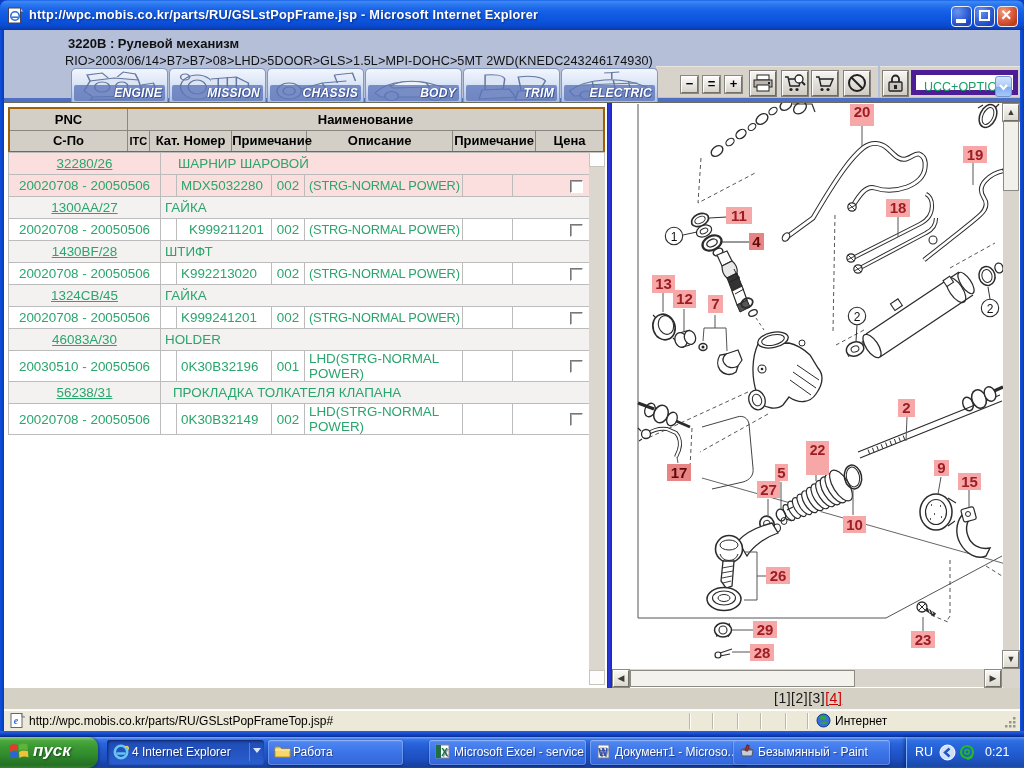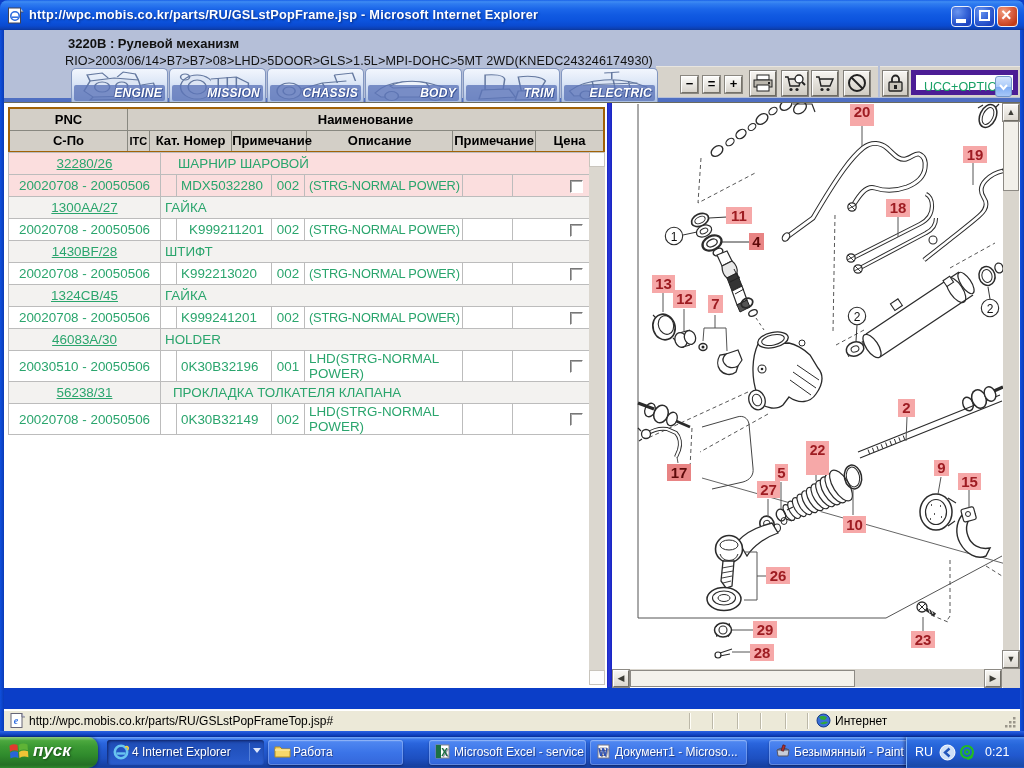--- a/index.html
+++ b/index.html
@@ -561,20 +561,23 @@
     <div class="abs" id="vtrack"></div>
     <div class="abs" id="vthumb"></div>
     <div class="abs sarrow" style="left:391px;top:548px;">▼</div>
     <div class="abs" id="htrack"></div>
     <div class="abs sarrow" style="left:1px;top:567px;">◀</div>
     <div class="abs" id="hthumb"></div>
       <div class="abs" style="left:391px;top:566px;width:17px;height:19px;background:#d9d5cd;"></div>
     <div class="abs sarrow" style="left:373px;top:567px;">▶</div>
   </div>
 
+  <div class="abs" id="graystrip">
+    <span class="abs" id="pagin">[1][2][3]<span style="color:#cc0000;text-decoration:underline;">[4]</span></span>
+  </div>
 
   <div class="abs" id="statusbar">
     <span class="abs" style="left:6px;top:3px;"><svg width="15" height="15" viewBox="0 0 15 15">
           <rect x="1" y="0.5" width="11" height="14" fill="#fff" stroke="#667"></rect>
           <path d="M12 0.5 L12 4 L15 4" fill="#ccd" stroke="#667" stroke-width="0.8"></path>
           <text x="6" y="11" font-size="10" font-weight="bold" font-style="italic" fill="#2a6adf" text-anchor="middle" font-family="Liberation Serif">e</text>
         </svg></span>
 <span class="abs" style="left:25px;top:4px;color:#000;">http://wpc.mobis.co.kr/parts/RU/GSLstPopFrameTop.jsp#</span>
 <div class="sep" style="left:685px;"></div>
       <div class="sep" style="left:708px;"></div>
@@ -637,21 +640,21 @@
         <span>Microsoft Excel - service</span>
       </div>
 <div class="abs task" style="left:590px;width:157px;">
         <span style="left:6px;top:4px;"><svg width="15" height="15" viewBox="0 0 15 15">
             <rect x="2" y="1" width="11" height="13" fill="#fff" stroke="#778"></rect>
             <path d="M4 4 L11 4 M4 6.5 L11 6.5 M4 9 L11 9 M4 11.5 L8 11.5" stroke="#99a" stroke-width="1"></path>
             <text x="7" y="12" font-size="10" font-weight="bold" fill="#2a50b8" text-anchor="middle" font-family="Liberation Sans">W</text>
           </svg></span>
         <span>Документ1 - Microso...</span>
       </div>
-<div class="abs task" style="left:733px;width:157px;margin-left:36px;">
+<div class="abs task" style="left:733px;width:157px;">
         <span style="left:6px;top:4px;"><svg width="16" height="15" viewBox="0 0 16 15">
             <path d="M2 6 L14 6 L13 12 L3 12 Z" fill="#c8ccd8" stroke="#556"></path>
             <path d="M2 6 Q8 2 14 6" fill="none" stroke="#556"></path>
             <rect x="7" y="1" width="2.5" height="6" fill="#b03030" stroke="#501818" stroke-width="0.6" transform="rotate(18 8 4)"></rect>
           </svg></span>
         <span>Безымянный - Paint</span>
       </div>
 <div class="abs" id="tray">
   <span class="abs" style="left:8px;top:8px;">RU</span>
   <span class="abs" style="left:32px;top:7px;"><svg width="17" height="17" viewBox="0 0 17 17">

